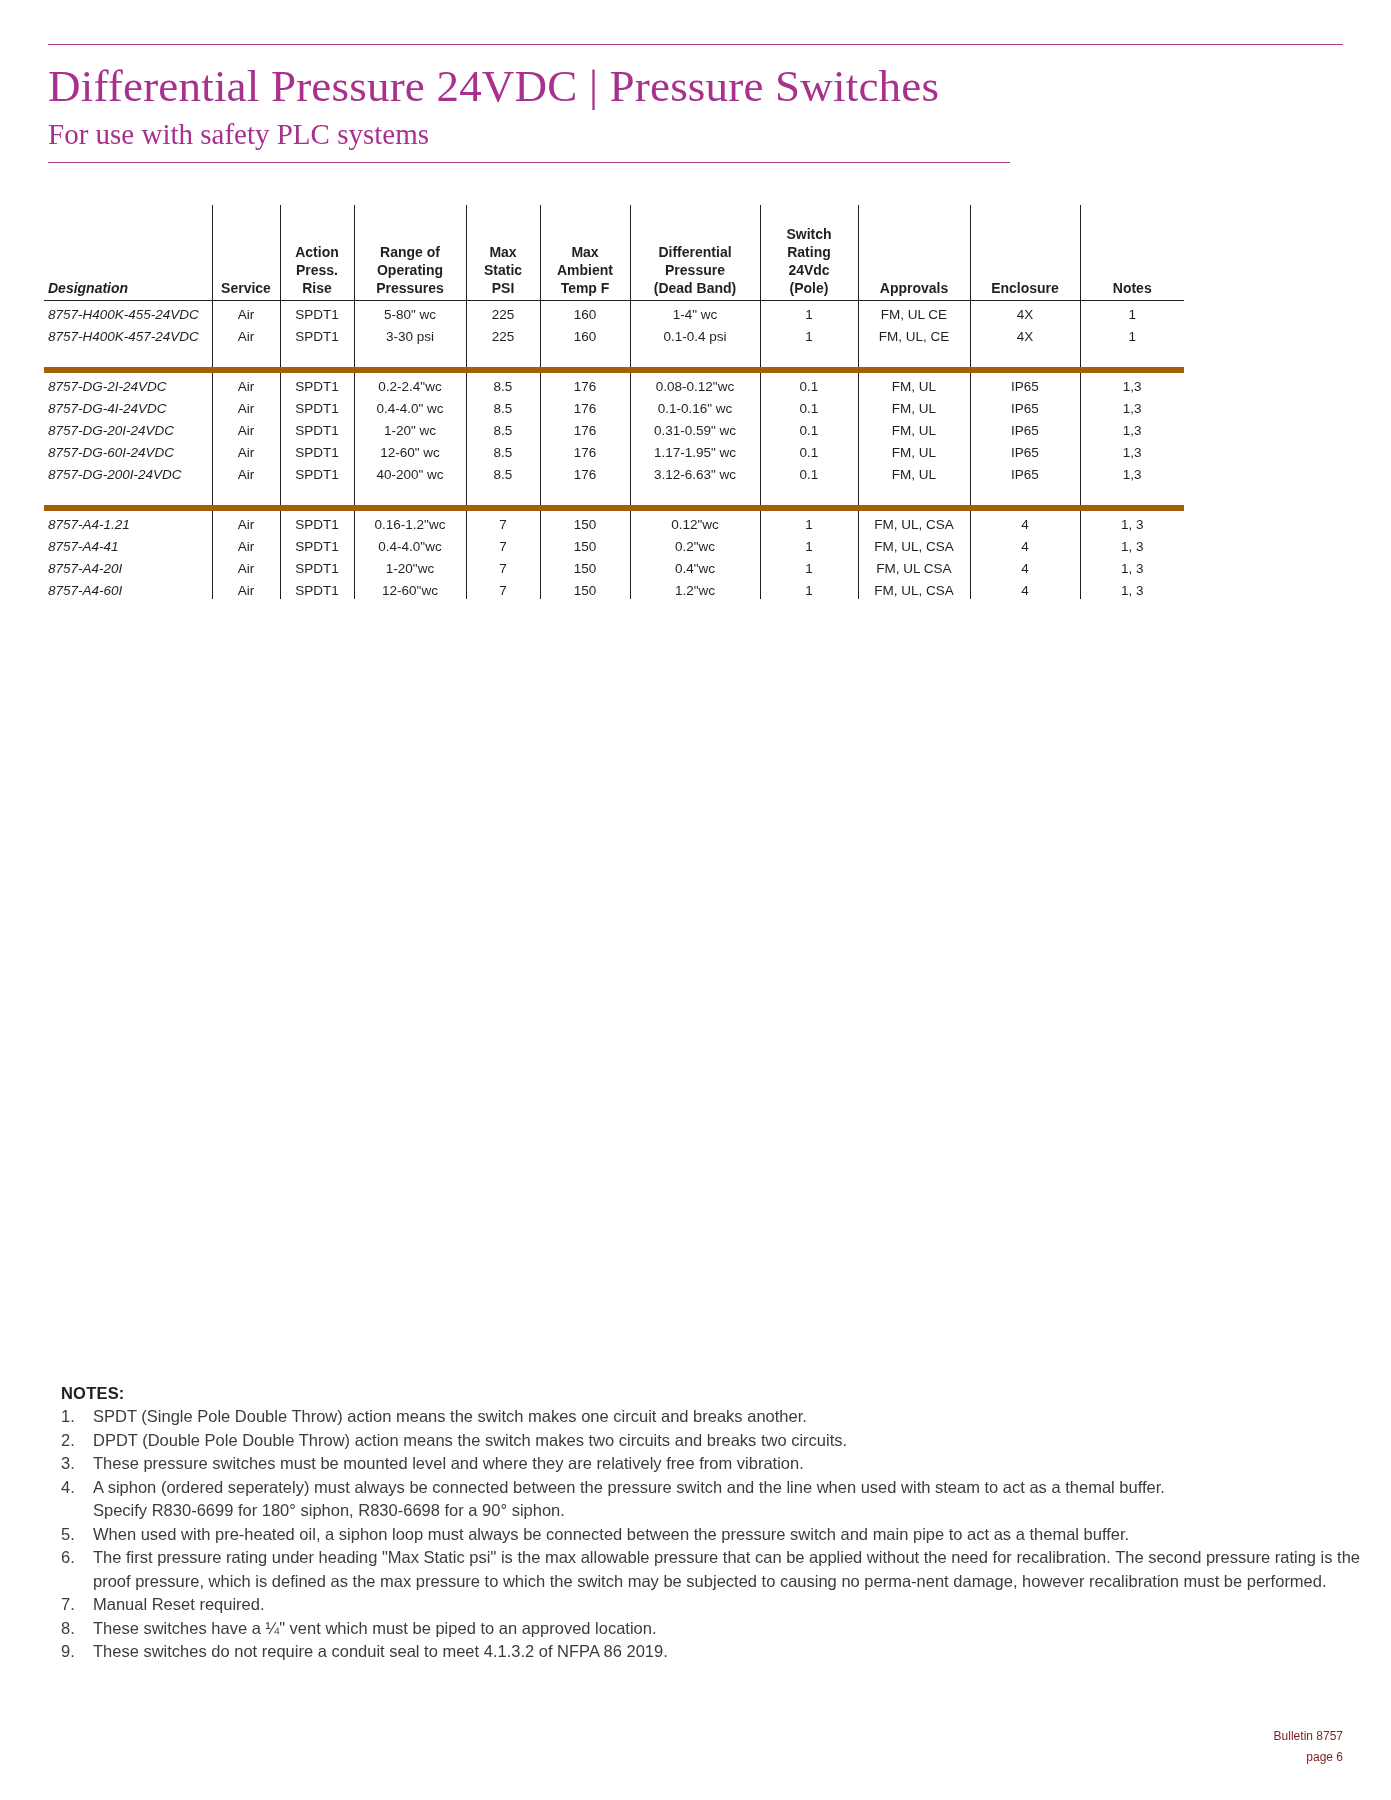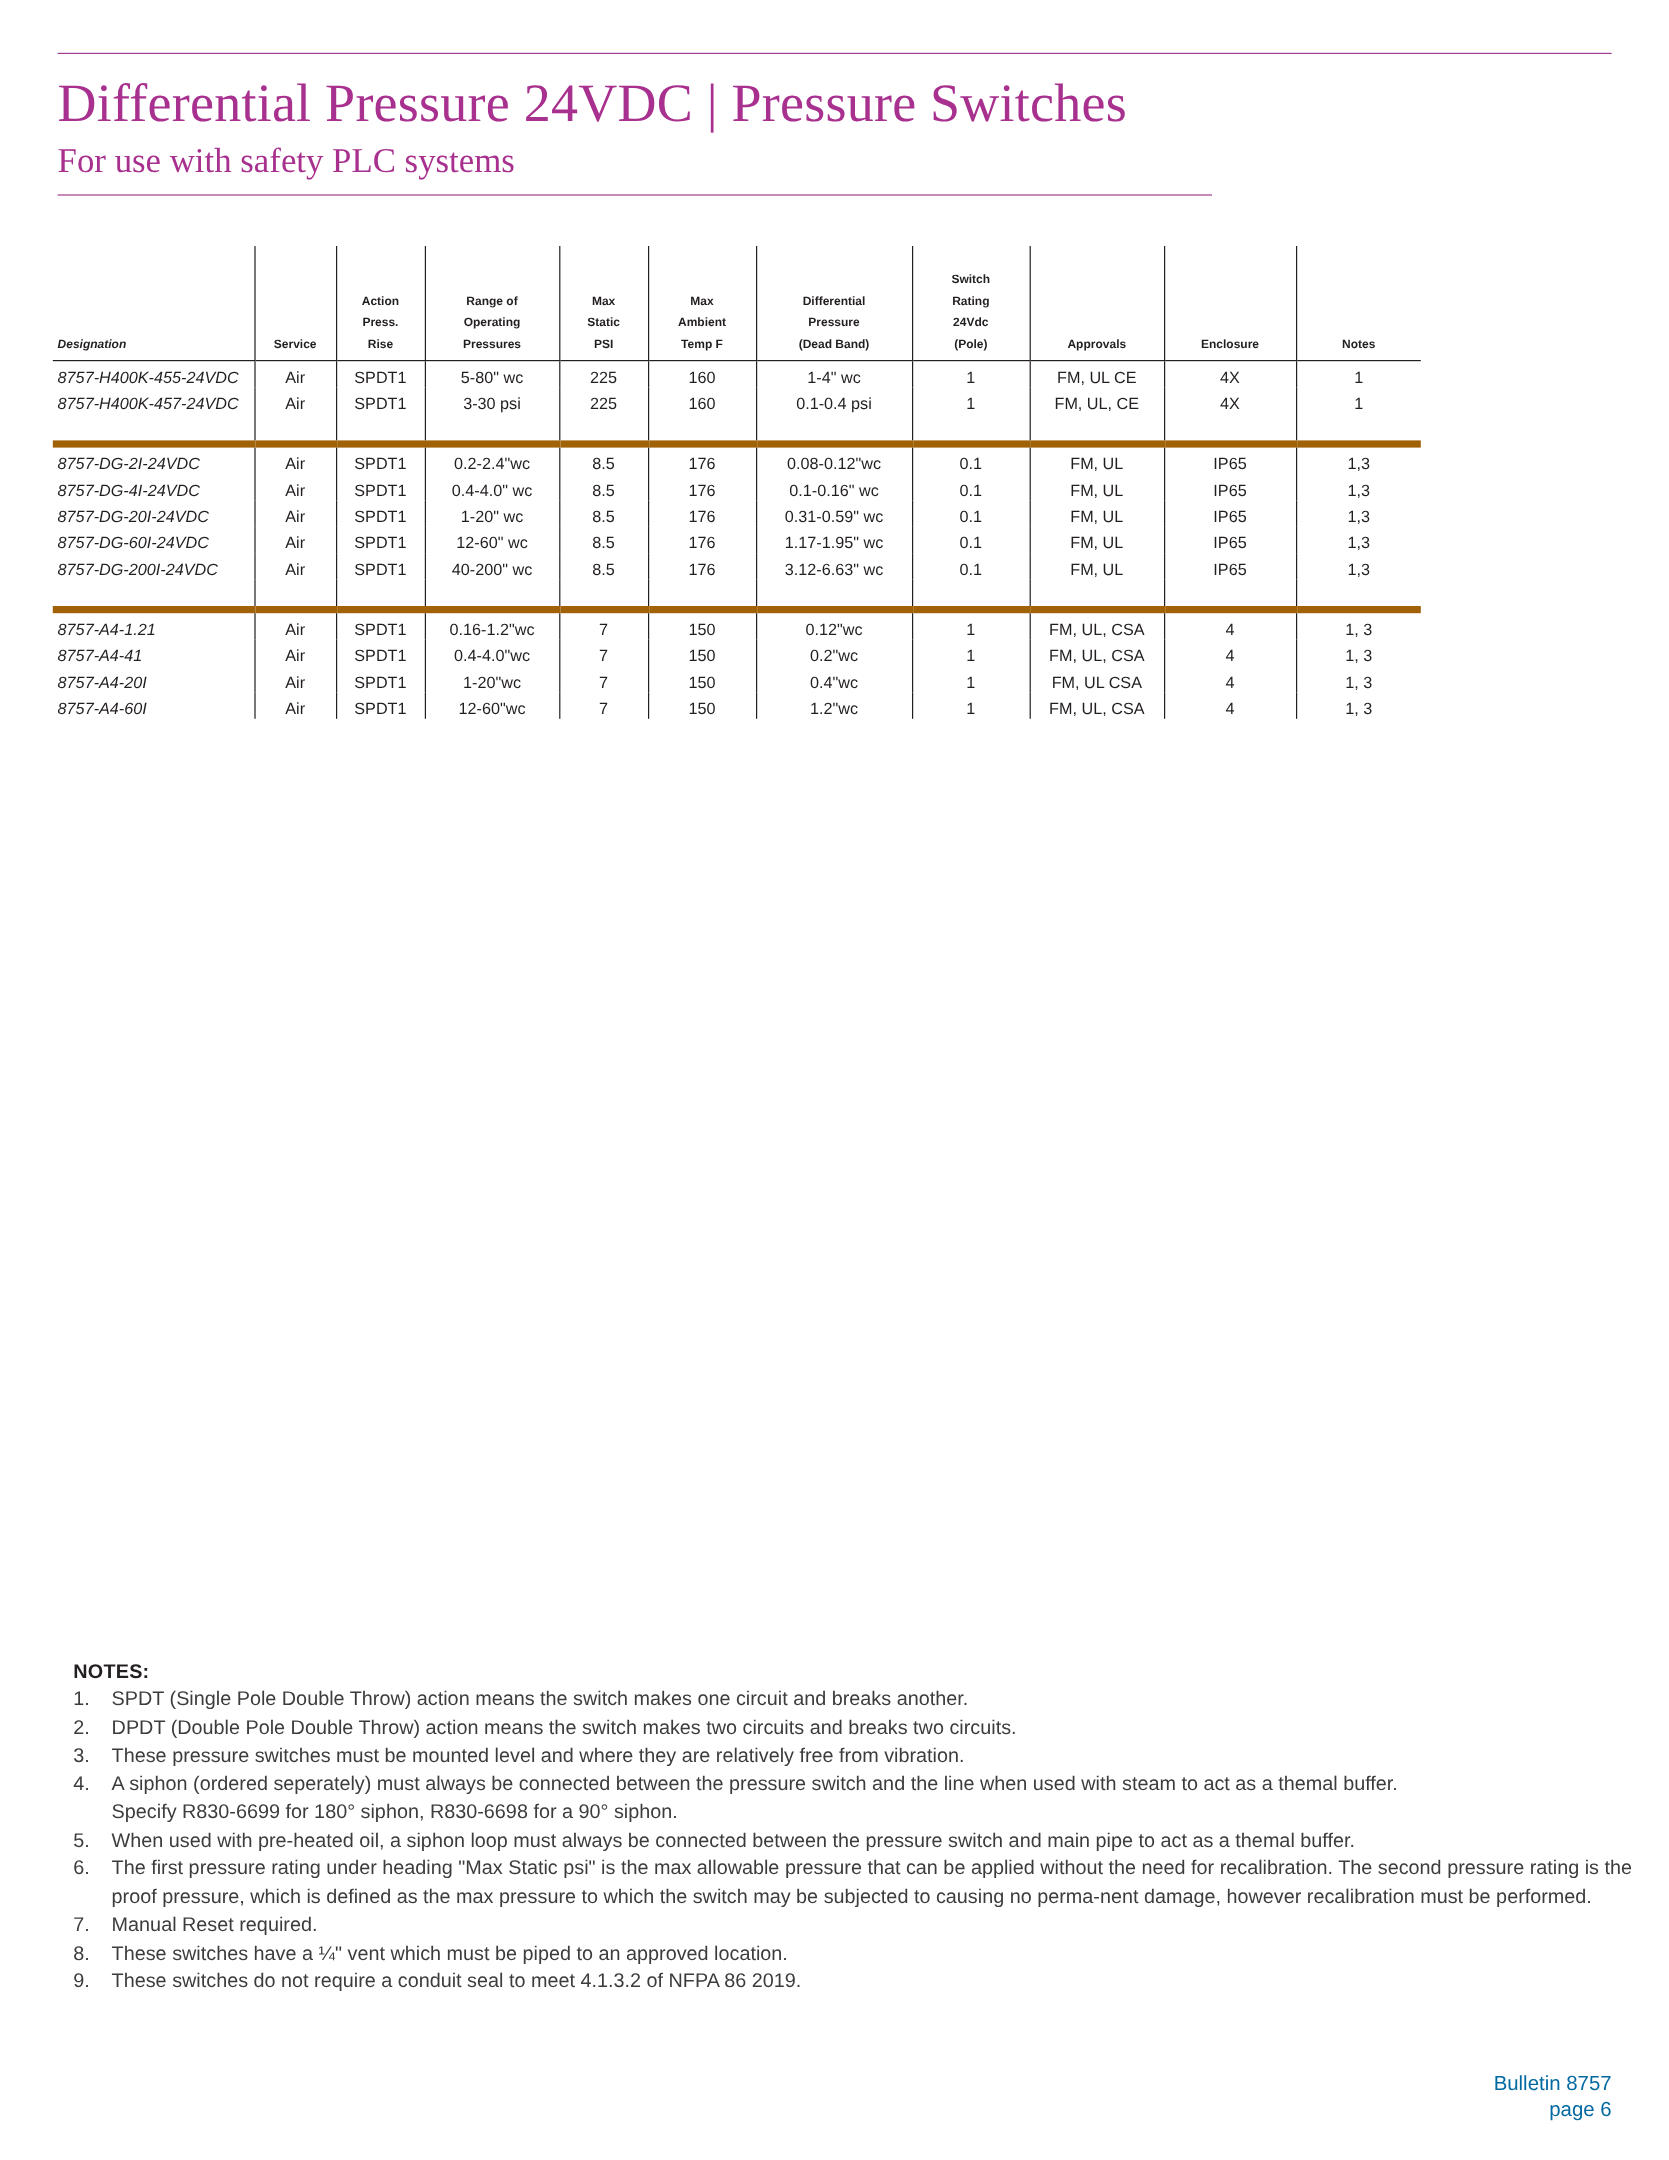--- a/index.html
+++ b/index.html
@@ -97,21 +97,21 @@
     font-size: 13.5px;
     line-height: 17px;
     color: #231f20;
     text-align: center;
     padding: 0;
     vertical-align: bottom;
     font-weight: 400;
   }
   table.spec th {
     font-weight: 700;
-    font-size: 10px;
+    font-size: 14px;
     line-height: 18px;
     padding-bottom: 3px;
     vertical-align: bottom;
     height: 92px;
   }
   table.spec th.lead, table.spec td.lead {
     text-align: left;
     padding-left: 4px;
     font-style: italic;
   }
@@ -174,23 +174,23 @@
   }
 
   
   .footer {
     position: absolute;
     right: 48px;
     bottom: 32px;
     text-align: right;
   }
   .footer div {
-    font-size: 17px;
+    font-size: 12px;
     line-height: 21px;
-    color: #0369a1;
+    color: #7f1d1d;
   }
 </style>
 </head>
 <body>
 
 <div class="page">
 
   <div class="rule-top"></div>
 
   <div class="header-block">

